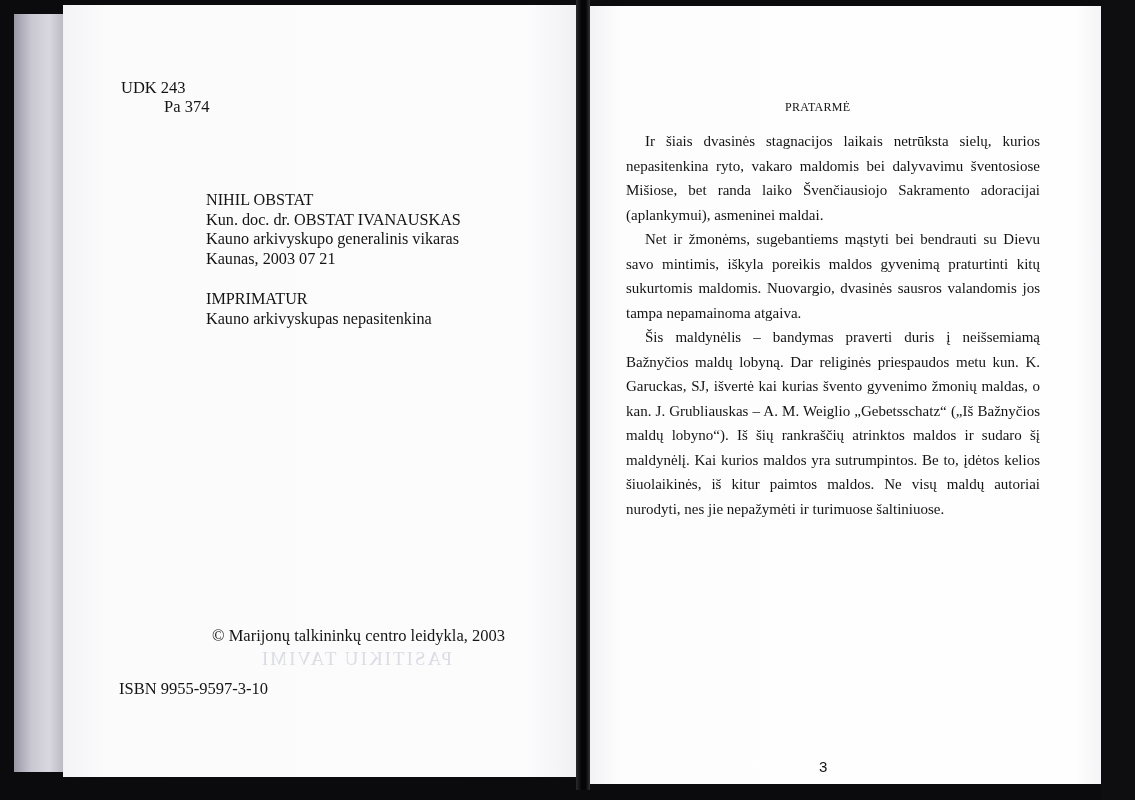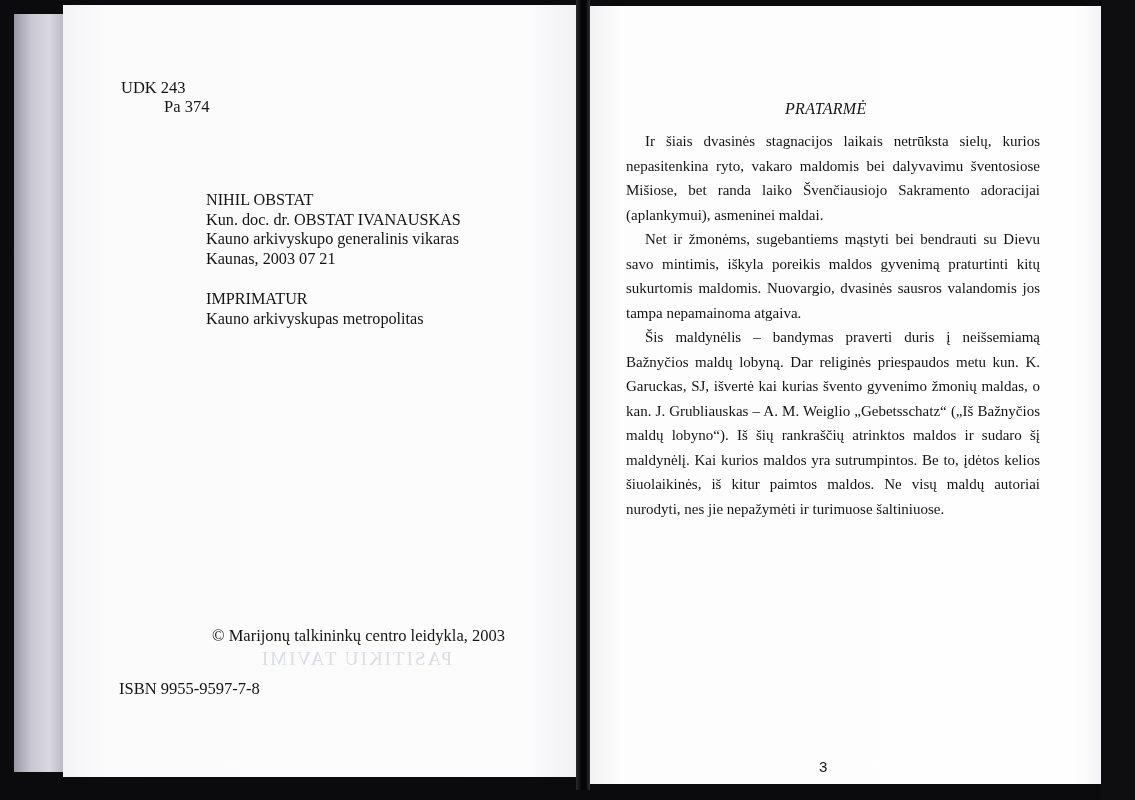--- a/index.html
+++ b/index.html
@@ -29,21 +29,21 @@
   .udk .l2 { padding-left:43px; }
   .block { position:absolute; left:206px; font-size:16.2px; line-height:19.5px; }
   .nihil { top:191px; }
   .imprim { top:290px; }
   .copyright { position:absolute; left:212px; top:626px; font-size:16.5px; }
   .ghost { position:absolute; left:222px; top:648px; font-size:19px; color:#dcdce4;
     letter-spacing:2px; transform:scaleX(-1); transform-origin:center; width:230px; }
   .isbn { position:absolute; left:119px; top:679px; font-size:16.5px; }
 
   
-  .right-heading { position:absolute; left:785px; top:100px; font-size:16px; letter-spacing:0.3px;font-style:italic; }
+  .right-heading { position:absolute; left:785px; top:100px; font-size:12px; letter-spacing:0.3px; }
   .prose { position:absolute; left:626px; top:129px; width:414px;
     font-size:15px; line-height:24.5px; text-align:justify; }
   .prose p { margin:0; text-indent:19px; }
   .prose p + p { margin-top:0; }
   .page-number { position:absolute; left:819px; top:758px; font-size:15px; font-family:"Liberation Sans", sans-serif; }
 </style>
 </head>
 <body>
 
 <div class="edge-strip"></div>
@@ -60,26 +60,26 @@
 
 <div class="block nihil">
   <div>NIHIL OBSTAT</div>
   <div>Kun. doc. dr. OBSTAT IVANAUSKAS</div>
   <div>Kauno arkivyskupo generalinis vikaras</div>
   <div>Kaunas, 2003 07 21</div>
 </div>
 
 <div class="block imprim">
   <div>IMPRIMATUR</div>
-  <div>Kauno arkivyskupas metropolitas</div>
+  <div>Kauno arkivyskupas nepasitenkina</div>
 </div>
 
 <div class="copyright">© Marijonų talkininkų centro leidykla, 2003</div>
 <div class="ghost">PASITIKIU TAVIMI</div>
-<div class="isbn">ISBN 9955-9597-7-8</div>
+<div class="isbn">ISBN 9955-9597-3-10</div>
 
 <div class="right-heading">PRATARMĖ</div>
 
 <div class="prose">
   <p>Ir šiais dvasinės stagnacijos laikais netrūksta sielų, kurios nepasitenkina ryto, vakaro maldomis bei dalyvavimu šventosiose Mišiose, bet randa laiko Švenčiausiojo Sakramento adoracijai (aplankymui), asmeninei maldai.</p>
   <p>Net ir žmonėms, sugebantiems mąstyti bei bendrauti su Dievu savo mintimis, iškyla poreikis maldos gyvenimą praturtinti kitų sukurtomis maldomis. Nuovargio, dvasinės sausros valandomis jos tampa nepamainoma atgaiva.</p>
   <p>Šis maldynėlis – bandymas praverti duris į neišsemiamą Bažnyčios maldų lobyną. Dar religinės priespaudos metu kun. K. Garuckas, SJ, išvertė kai kurias švento gyvenimo žmonių maldas, o kan. J. Grubliauskas – A. M. Weiglio „Gebetsschatz“ („Iš Bažnyčios maldų lobyno“). Iš šių rankraščių atrinktos maldos ir sudaro šį maldynėlį. Kai kurios maldos yra sutrumpintos. Be to, įdėtos kelios šiuolaikinės, iš kitur paimtos maldos. Ne visų maldų autoriai nurodyti, nes jie nepažymėti ir turimuose šaltiniuose.</p>
 </div>
 
 <div class="page-number">3</div>

